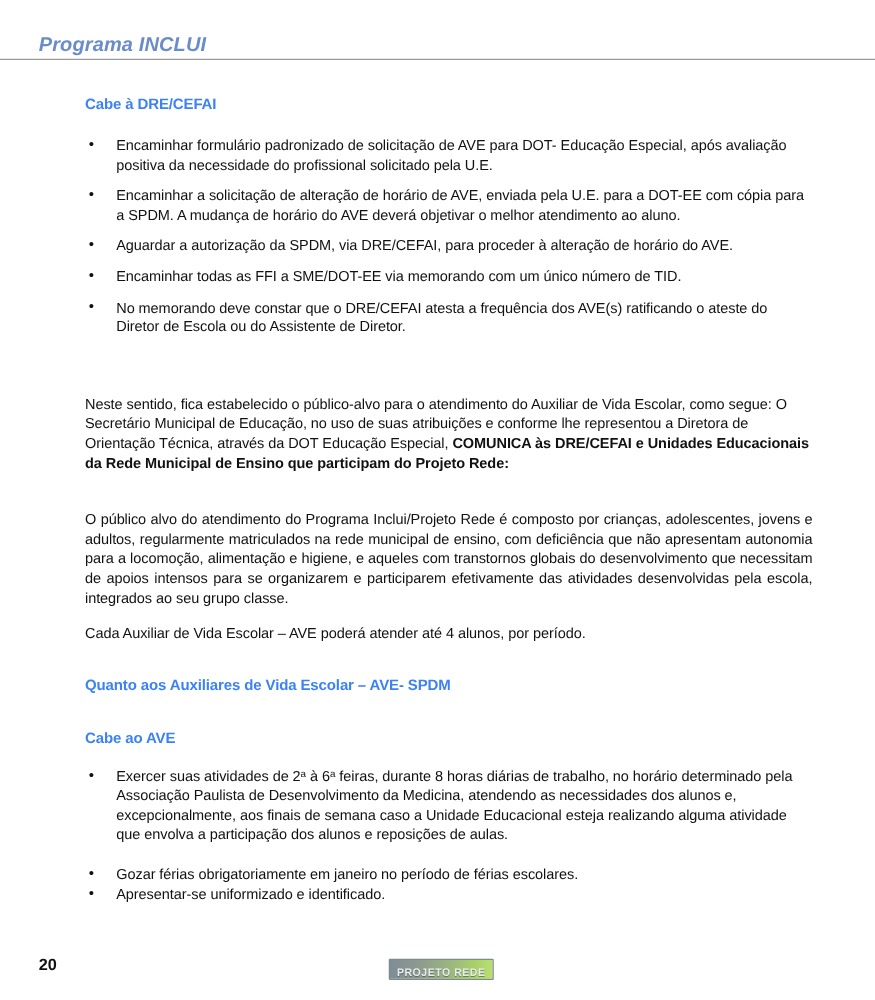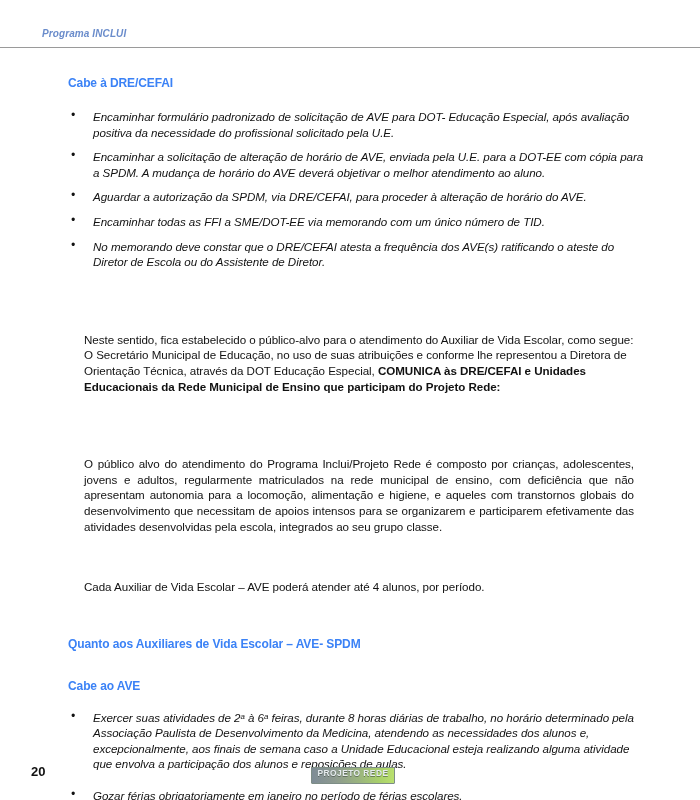--- a/index.html
+++ b/index.html
@@ -28,27 +28,26 @@
     position: absolute;
     top: 28px;
     left: 0;
     width: 700px;
     height: 22px;
   }
   .running-header-title {
     position: absolute;
     left: 31px;
     top: 0;
-    font-size: 10px;
+    font-size: 16px;
     font-style: italic;
     font-weight: bold;
     color: #6a8ccb;
     letter-spacing: 0.1px;
     white-space: nowrap;
-    margin-left: 11px;
   }
   .header-rule {
     position: absolute;
     top: 47px;
     left: 0;
     width: 700px;
     height: 1px;
     background: #9a9a9a;
   }
 
@@ -75,33 +74,32 @@
     padding: 0;
   }
   ul.bullet-list > li {
     position: relative;
     padding-left: 25px;
     font-size: 11.6px;
     line-height: 15.6px;
     text-align: left;
     color: #111;
     letter-spacing: -0.05px;
-    font-style: italic;
   }
   ul.bullet-list > li::before {
     content: "\2022";
     position: absolute;
     left: 3px;
     top: -1px;
     font-size: 12px;
     color: #111;
   }
 
   p.body-text {
-    margin: 16px;
+    margin: 0;
     padding: 0;
     font-size: 11.6px;
     line-height: 15.6px;
     color: #111;
     letter-spacing: -0.05px;
   }
   p.justified {
     text-align: justify;
   }
   .b { font-weight: bold; }
@@ -133,21 +131,21 @@
   .brand-logo {
     position: absolute;
     left: 311px;
     top: 13px;
     width: 82px;
     height: 15px;
     background: linear-gradient(to right, #7e8c96 0%, #8d9a8f 28%, #9bb57e 58%, #a8d06a 82%, #b9e06e 100%);
     border: 1px solid #7d8d86;
     border-radius: 1px;
     display: flex;
-    align-items: flex-start;
+    align-items: flex-end;
     justify-content: center;
     overflow: hidden;
   }
   .brand-logo-text {
     font-size: 8.4px;
     font-weight: bold;
     letter-spacing: 0.45px;
     color: #e6ecef;
     text-shadow: 0 0.5px 0 rgba(60,70,60,0.55);
     white-space: nowrap;

